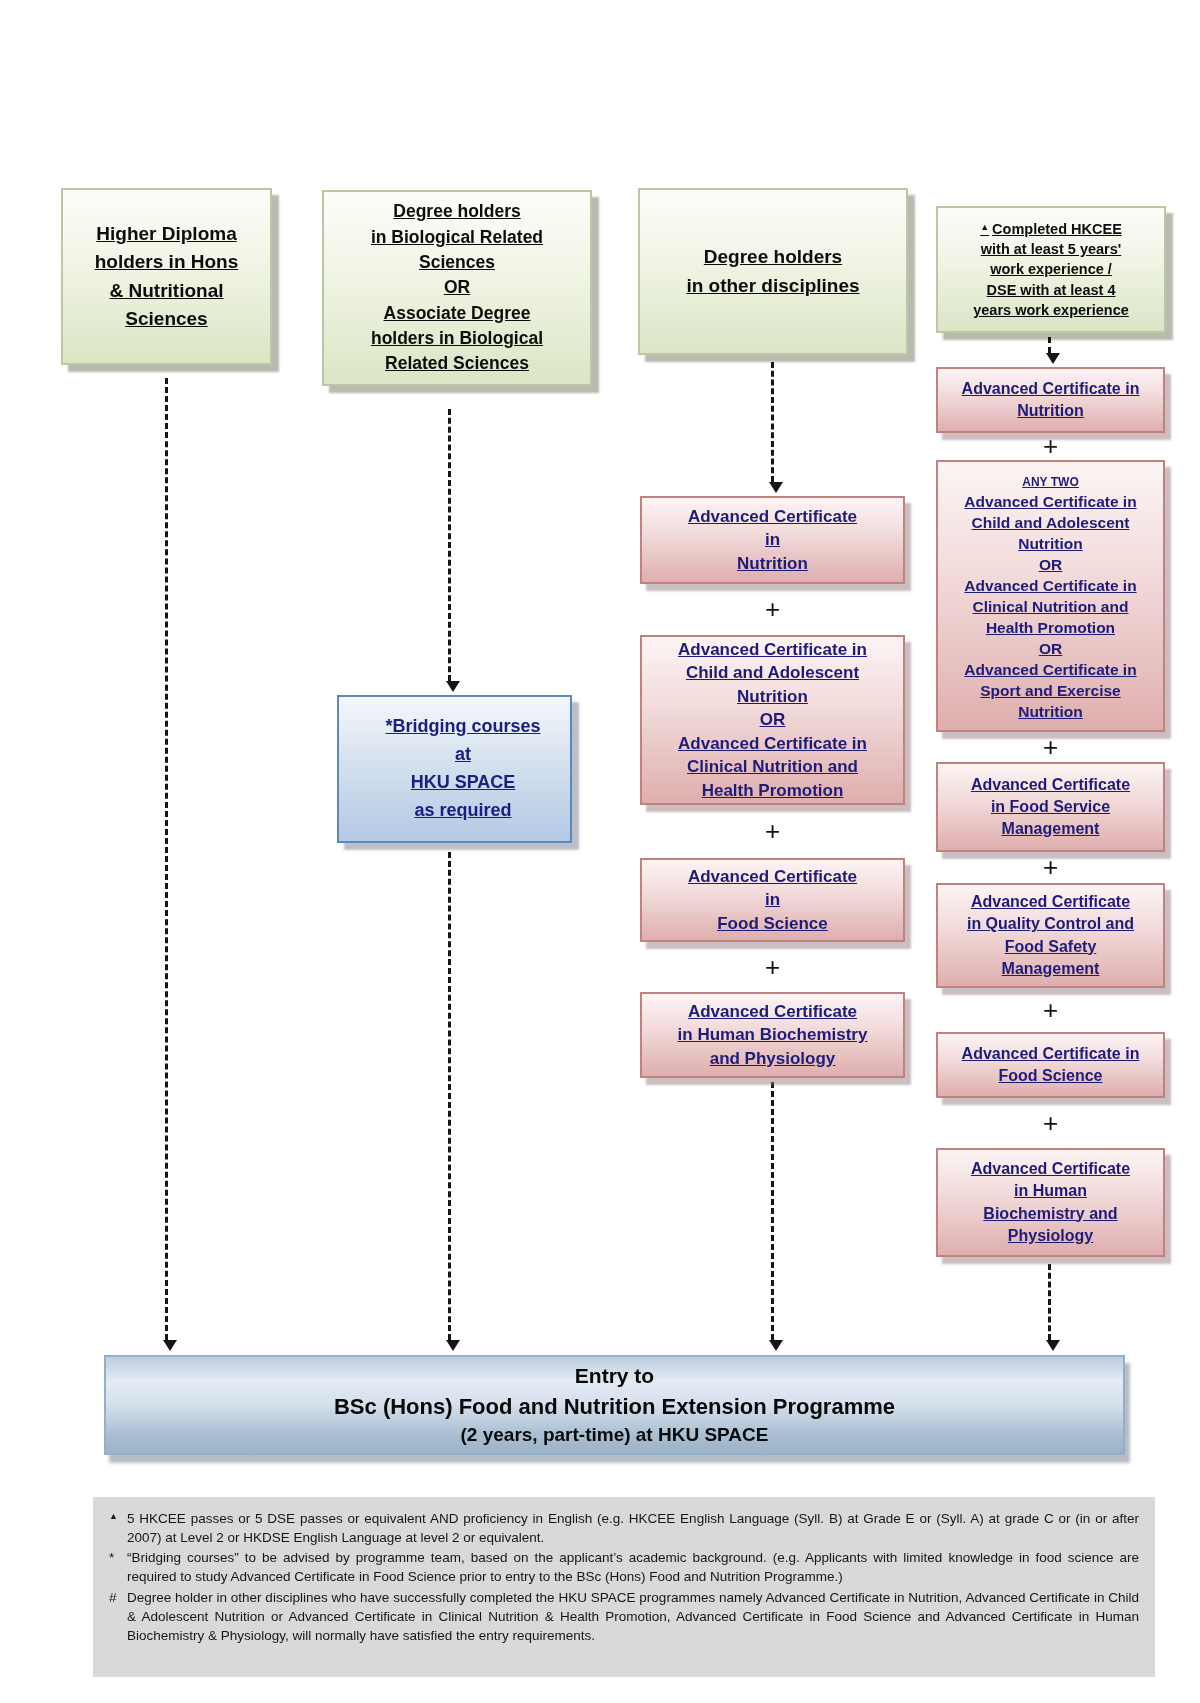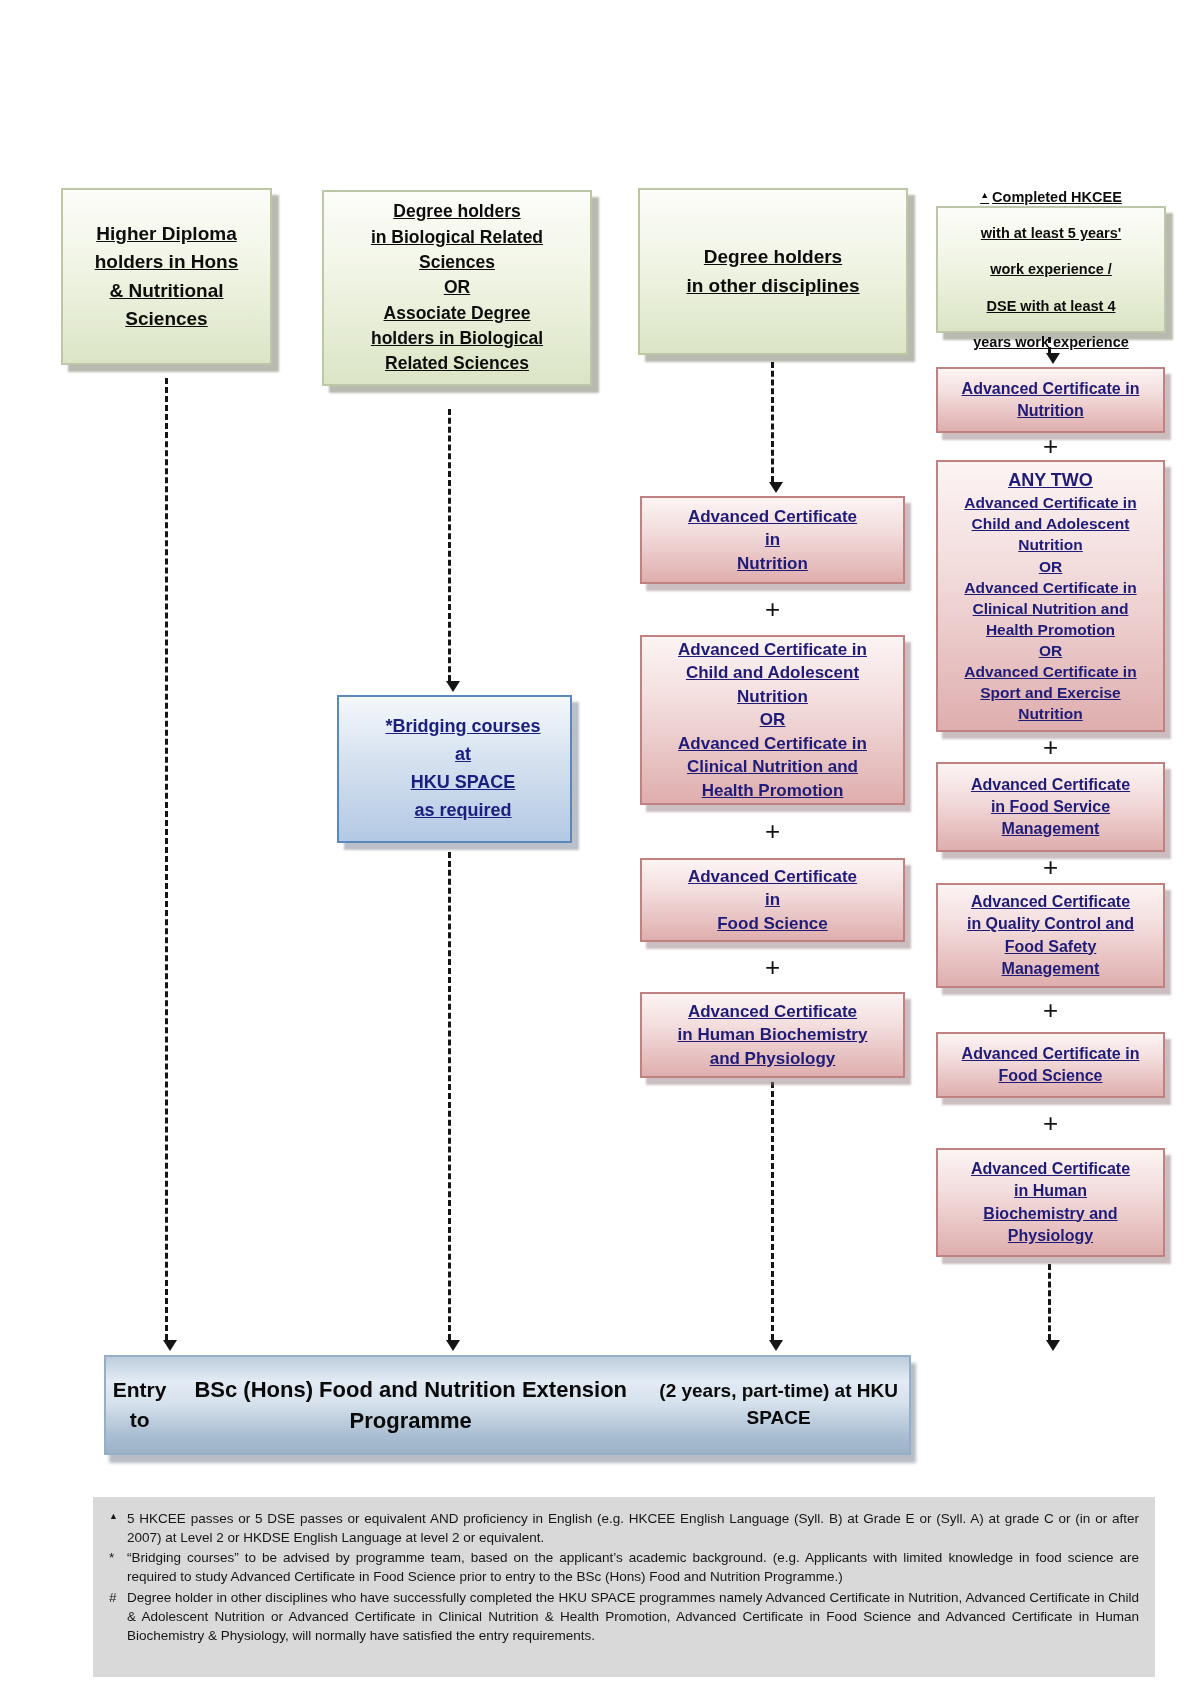--- a/index.html
+++ b/index.html
@@ -16,59 +16,59 @@
   .note { position:relative; padding-left:20px; font-size:13.5px; line-height:1.42;
           text-align:justify; margin-bottom:1px; }
   .note .marker { position:absolute; left:2px; top:0; }
   .note .m-tri { font-size:9px; top:1px; }
 
   
   .bx { position:absolute; display:flex; flex-direction:column; align-items:center;
         justify-content:center; text-align:center; font-weight:bold;text-decoration:underline; }
   .bx .ln { width:100%; }
   .u { text-decoration:underline; }
-  .big { font-size:18px; }
+  .big { font-size:12px; }
   .sup { font-size:9px; position:relative; top:-4px; margin-right:3px; }
 
   .gbox { background:linear-gradient(180deg,#fcfdf9 0%,#f0f4e4 45%,#dbe5c5 100%);
           border:2px solid #bcc7a7; color:#0d0d0d; line-height:1.5;
           box-shadow:7px 7px 2px rgba(125,130,110,0.55); }
 
   .pbox { background:linear-gradient(180deg,#fcf4f4 0%,#f3dcdc 40%,#dfaeae 100%);
           border:2px solid #c08181; color:#1f1b78; line-height:1.38;
           box-shadow:6px 7px 2px rgba(150,125,130,0.5); }
 
   .bbox { background:linear-gradient(180deg,#f5f8fc 0%,#d5e1ef 45%,#b3c9e4 100%);
           border:2px solid #5b88bd; color:#1b2080; line-height:1.55;
           box-shadow:7px 7px 2px rgba(120,130,145,0.5);padding-left:17px; }
 
   
   #g1 { left:61px;  top:188px; width:211px; height:177px; font-size:19px; }
   #g2 { left:322px; top:190px; width:270px; height:196px; font-size:17.5px; line-height:1.45; }
   #g3 { left:638px; top:188px; width:270px; height:167px; font-size:19px; }
-  #g4 { left:936px; top:206px; width:230px; height:127px; font-size:14.5px; line-height:1.4;gap:16px; }
+  #g4 { left:936px; top:206px; width:230px; height:127px; font-size:14.5px; line-height:1.4; }
 
   #p31 { left:640px; top:496px; width:265px; height:88px;  font-size:17px; }
   #p32 { left:640px; top:635px; width:265px; height:170px; font-size:17px; }
   #p33 { left:640px; top:858px; width:265px; height:84px;  font-size:17px; }
   #p34 { left:640px; top:992px; width:265px; height:86px;  font-size:17px; }
 
   #p41 { left:936px; top:367px;  width:229px; height:66px;  font-size:16px; }
   #p42 { left:936px; top:460px;  width:229px; height:272px; font-size:15.5px; line-height:1.36; }
   #p43 { left:936px; top:762px;  width:229px; height:90px;  font-size:16px; }
   #p44 { left:936px; top:883px;  width:229px; height:105px; font-size:16px; }
   #p45 { left:936px; top:1032px; width:229px; height:66px;  font-size:16px; }
   #p46 { left:936px; top:1148px; width:229px; height:109px; font-size:16px; }
 
   #bridge { left:337px; top:695px; width:235px; height:148px; font-size:18px; }
 
-  #entry { left:104px; top:1355px; width:807px; height:100px; position:absolute;
+  #entry { left:104px; top:1355px; width:1021px; height:100px; position:absolute;
            background:linear-gradient(180deg,#bccddd 0%,#e3ebf4 25%,#d6e1ec 48%,#a9bed2 82%,#9cb2c7 100%);
            border:2px solid #95afc9; box-shadow:5px 8px 3px rgba(125,135,150,0.55);
-           display:flex; flex-direction:row; align-items:center; justify-content:center;
+           display:flex; flex-direction:column; align-items:center; justify-content:center;
            text-align:center; color:#0a0a0a; line-height:1.42; }
   .entry-l1 { font-size:21px; font-weight:bold; }
   .entry-l2 { font-size:22px; font-weight:bold; }
   .entry-l3 { font-size:19px; font-weight:bold; }
 
   
   .dash { position:absolute; width:0; border-left:3px dashed #151515; }
   .dash.head::after { content:""; position:absolute; left:-5.5px; bottom:-11px;
                       width:0; height:0; border-left:7px solid transparent;
                       border-right:7px solid transparent; border-top:11px solid #151515; }

